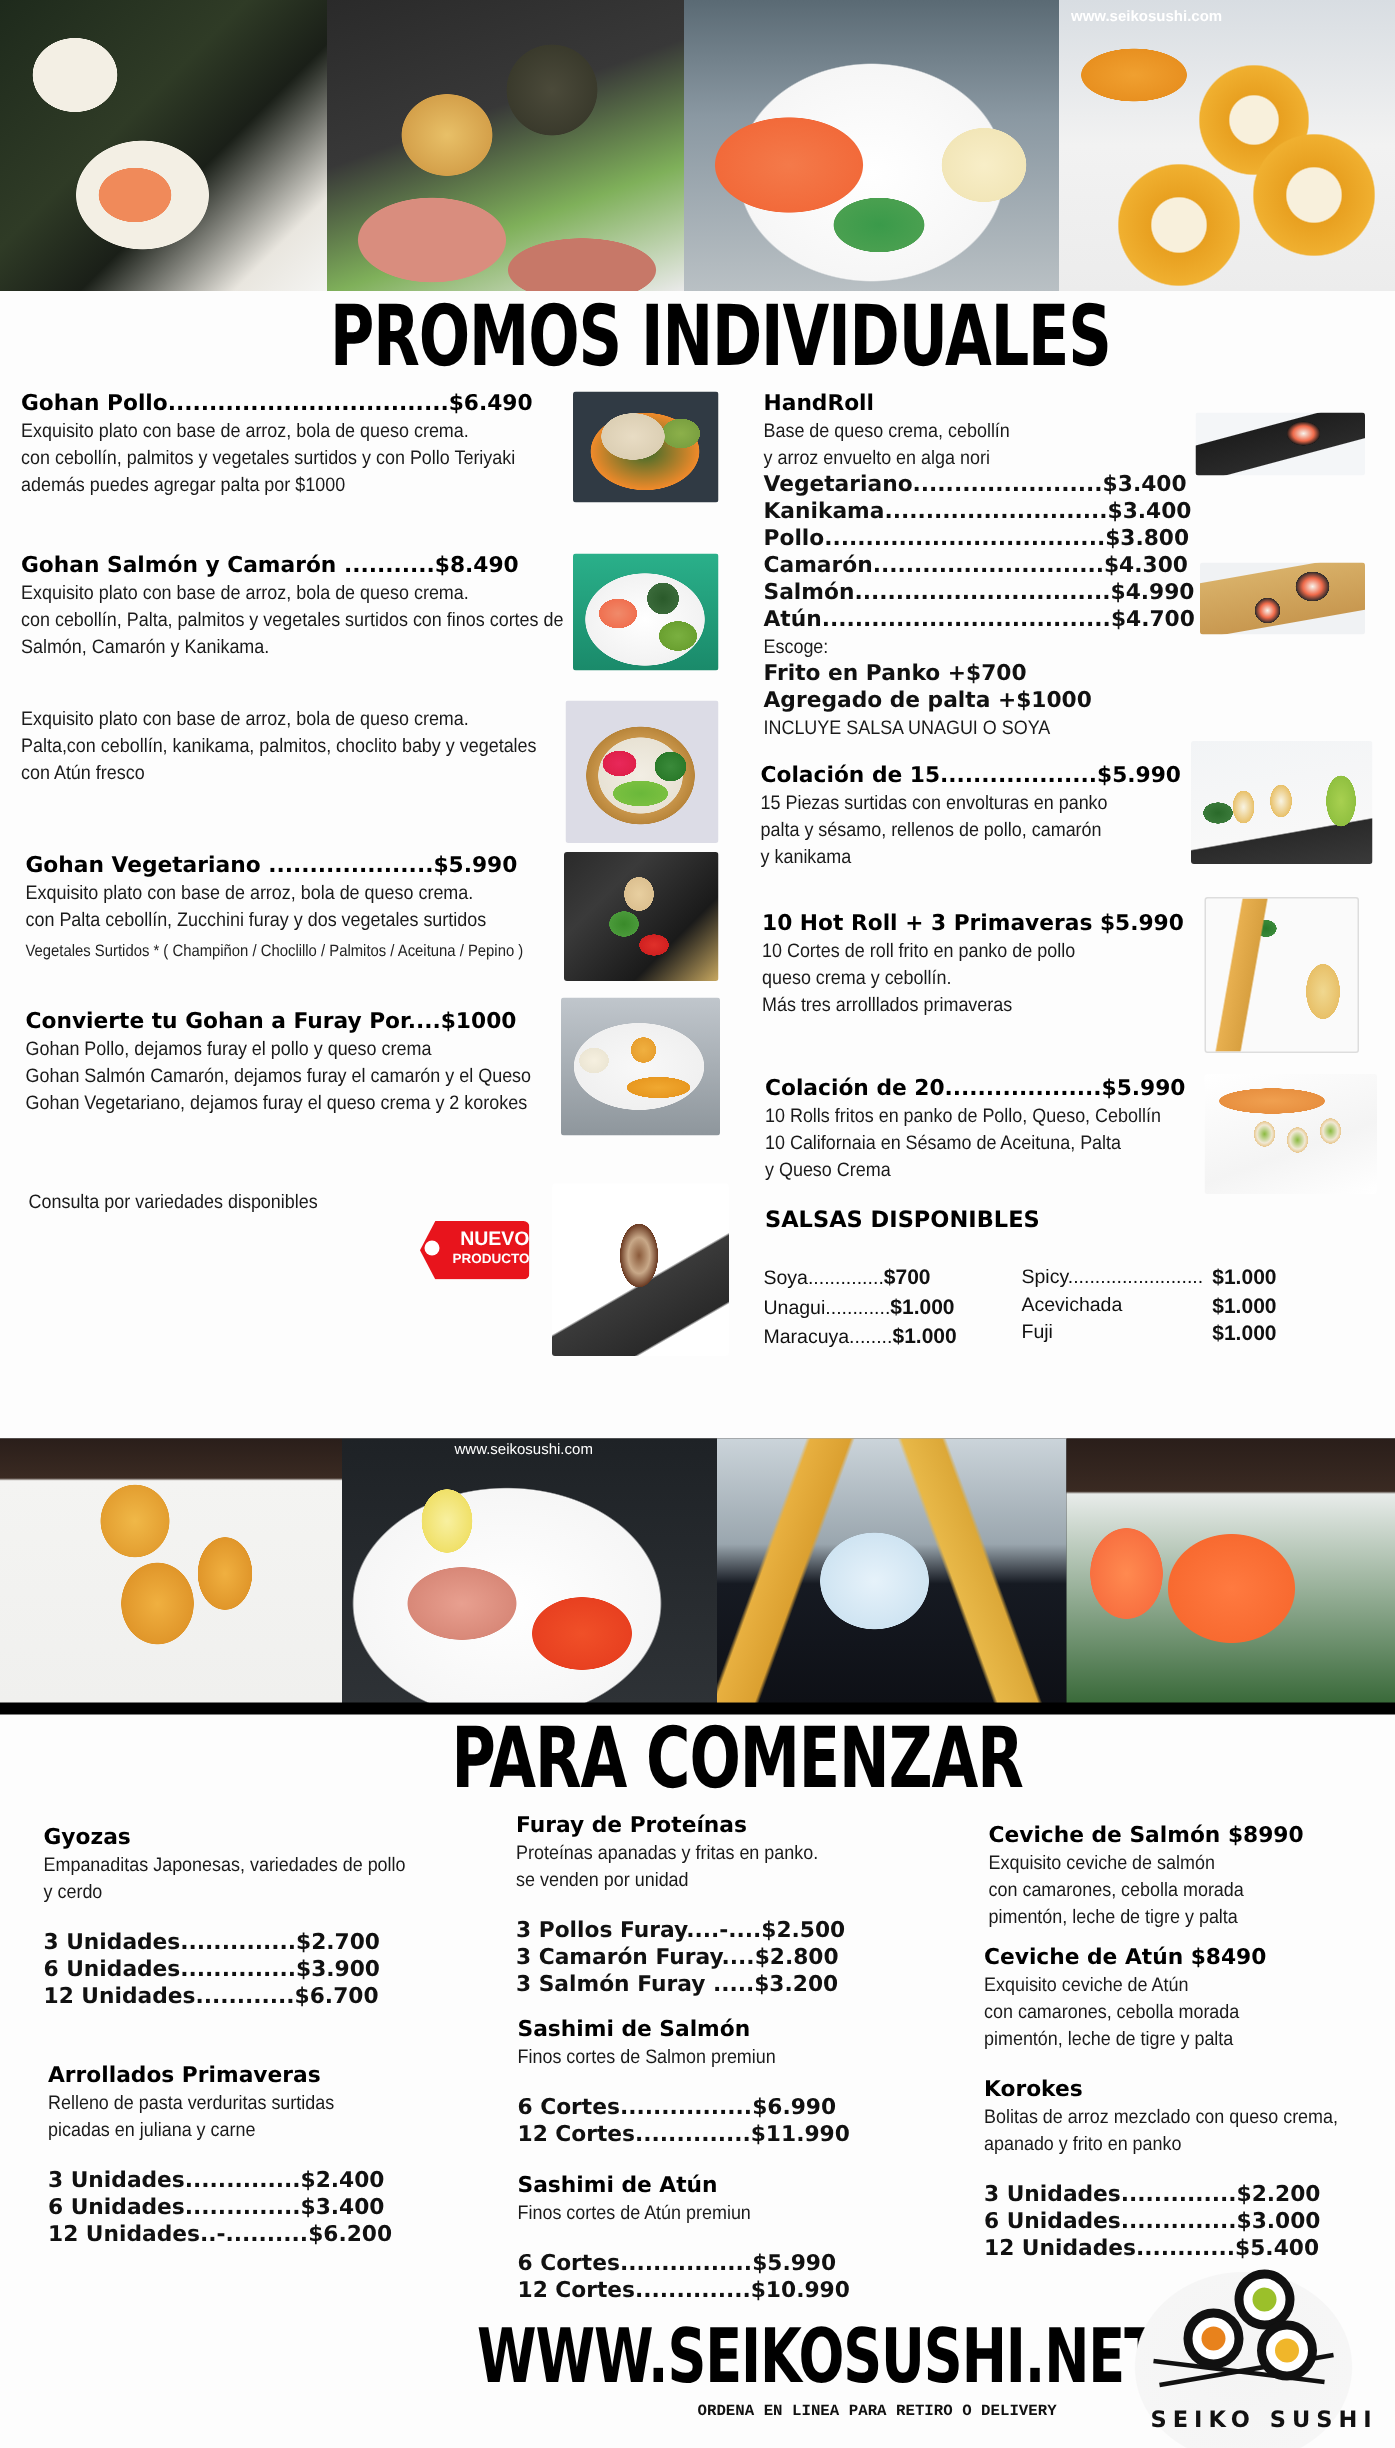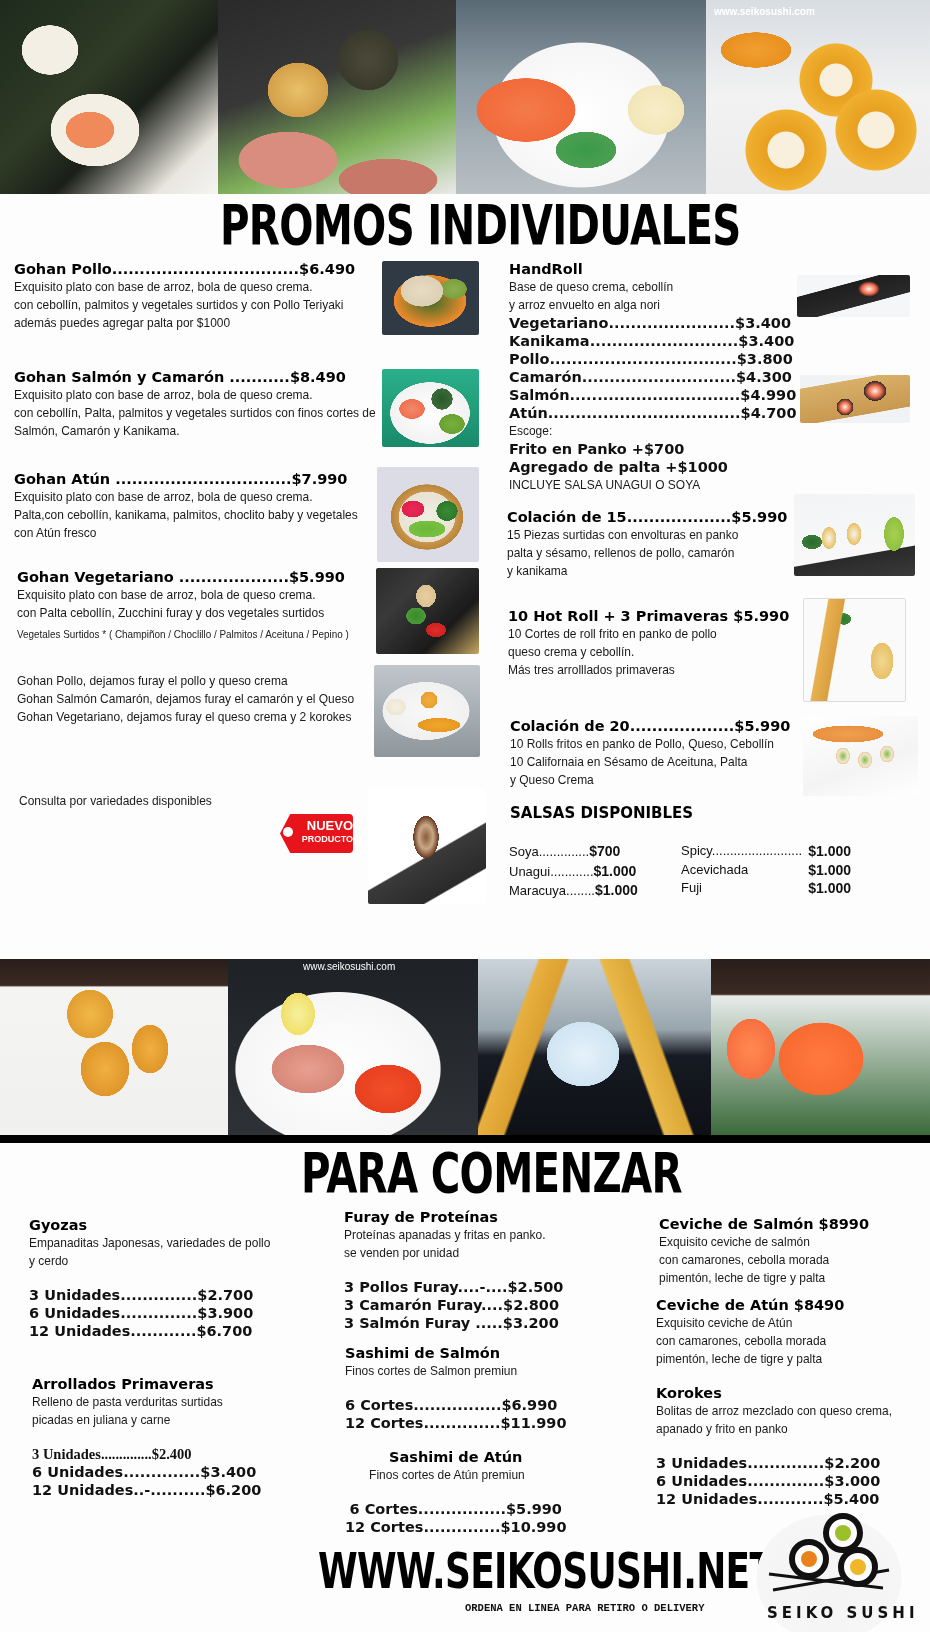--- a/index.html
+++ b/index.html
@@ -72,21 +72,20 @@
   <div class="desc"> Salmón, Camarón y Kanikama.</div>
 </div>
 <div class="thumb" style="left:382px;top:369px;width:97px;height:78px;background:
     radial-gradient(ellipse 18px 14px at 30px 40px,#f08a6a 0,#f07050 70%,transparent 71%),
     radial-gradient(ellipse 18px 14px at 70px 55px,#7ab040 0,#6aa030 70%,transparent 71%),
     radial-gradient(ellipse 15px 15px at 60px 30px,#2a5a2a 0,#3a6a3a 70%,transparent 71%),
     radial-gradient(ellipse 44px 34px at 48px 44px,#ffffff 0,#f2f2f2 90%,transparent 91%),
     linear-gradient(180deg,#2ab08a,#1a8a6a);"></div>
 
 <div class="abs" style="left:14px;top:470px;">
-  <div class="item-head">Gohan Atún ................................$7.990</div>
   <div class="desc">Exquisito plato con base de arroz, bola de queso crema.</div>
   <div class="desc">Palta,con cebollín, kanikama, palmitos, choclito baby y vegetales</div>
   <div class="desc">con  Atún fresco</div>
 </div>
 <div class="thumb" style="left:377px;top:467px;width:102px;height:95px;background:
     radial-gradient(ellipse 16px 12px at 36px 42px,#e8285a 0,#e0204a 70%,transparent 71%),
     radial-gradient(ellipse 26px 12px at 50px 62px,#6ab83a 0,#7ac040 70%,transparent 71%),
     radial-gradient(ellipse 15px 14px at 70px 44px,#3a8a3a 0,#2a7a2a 70%,transparent 71%),
     radial-gradient(ellipse 40px 36px at 50px 50px,#f2eee4 0,#e8e2d4 70%,#c8954a 71%,#b8853a 90%,transparent 91%),
     #dcdce6;"></div>
@@ -97,20 +96,21 @@
   <div class="desc">con Palta cebollín, Zucchini furay y dos vegetales surtidos</div>
   <div class="small" style="margin-top:6px;">Vegetales Surtidos * ( Champiñon / Choclillo / Palmitos / Aceituna / Pepino )</div>
 </div>
 <div class="thumb" style="left:376px;top:568px;width:103px;height:86px;background:
     radial-gradient(ellipse 14px 16px at 50px 28px,#e8cfa0 0,#dcc090 70%,transparent 71%),
     radial-gradient(ellipse 14px 12px at 40px 48px,#3a8a2a 0,#4a9a3a 70%,transparent 71%),
     radial-gradient(ellipse 14px 10px at 60px 62px,#e0302a 0,#d02020 70%,transparent 71%),
     linear-gradient(135deg,#2a2a2a 0%,#3a3a3a 30%,#1a1a1a 70%,#c8a860 100%);"></div>
 
 <div class="abs" style="left:17px;top:672px;">
+  <div class="item-head">Convierte tu Gohan a Furay  Por....$1000</div>
   <div class="desc">Gohan Pollo, dejamos furay el pollo y queso crema</div>
   <div class="desc">Gohan Salmón Camarón, dejamos furay el camarón y el Queso</div>
   <div class="desc">Gohan Vegetariano, dejamos furay el queso crema y 2 korokes</div>
 </div>
 <div class="thumb" style="left:374px;top:665px;width:106px;height:92px;background:
     radial-gradient(ellipse 30px 10px at 65px 60px,#f0a830 0,#e89820 70%,transparent 71%),
     radial-gradient(ellipse 12px 12px at 55px 35px,#f0b040 0,#e8a030 70%,transparent 71%),
     radial-gradient(ellipse 14px 12px at 22px 42px,#f6f0e0 0,#ece6d4 70%,transparent 71%),
     radial-gradient(ellipse 48px 32px at 52px 46px,#f8f8f8 0,#f0f0f0 90%,transparent 91%),
     linear-gradient(180deg,#c0c6cc,#8e969c);"></div>
@@ -246,40 +246,40 @@
   <div class="desc">Empanaditas Japonesas, variedades de pollo</div>
   <div class="desc">y cerdo</div>
   <div class="price-line" style="margin-top:16px;">3 Unidades..............$2.700</div>
   <div class="price-line">6 Unidades..............$3.900</div>
   <div class="price-line">12 Unidades............$6.700</div>
 </div>
 <div class="abs" style="left:32px;top:1375px;">
   <div class="item-head">Arrollados Primaveras</div>
   <div class="desc">Relleno de pasta  verduritas surtidas</div>
   <div class="desc">picadas en juliana y carne</div>
-  <div class="price-line" style="margin-top:16px;font-family:Liberation Serif, serif;">3 Unidades..............$2.400</div>
+  <div class="price-line" style="margin-top:16px;">3 Unidades..............$2.400</div>
   <div class="price-line">6 Unidades..............$3.400</div>
   <div class="price-line">12 Unidades..-..........$6.200</div>
 </div>
 
 <div class="abs" style="left:344px;top:1208px;">
   <div class="item-head">Furay de Proteínas</div>
   <div class="desc">Proteínas apanadas y fritas en panko.</div>
   <div class="desc">se venden por unidad</div>
   <div class="price-line" style="margin-top:16px;">3 Pollos Furay....-....$2.500</div>
   <div class="price-line">3 Camarón Furay....$2.800</div>
   <div class="price-line">3 Salmón Furay .....$3.200</div>
 </div>
 <div class="abs" style="left:345px;top:1344px;">
   <div class="item-head">Sashimi de Salmón</div>
   <div class="desc">Finos cortes de Salmon premiun</div>
   <div class="price-line" style="margin-top:16px;">6 Cortes................$6.990</div>
   <div class="price-line">12 Cortes..............$11.990</div>
 </div>
-<div class="abs" style="left:345px;top:1448px;text-align:center;">
+<div class="abs" style="left:345px;top:1448px;">
   <div class="item-head">Sashimi de Atún</div>
   <div class="desc">Finos cortes de Atún premiun</div>
   <div class="price-line" style="margin-top:16px;">6 Cortes................$5.990</div>
   <div class="price-line">12 Cortes..............$10.990</div>
 </div>
 
 <div class="abs" style="left:659px;top:1215px;">
   <div class="item-head">Ceviche de Salmón   $8990</div>
   <div class="desc">Exquisito ceviche de salmón</div>
   <div class="desc">con camarones, cebolla morada</div>

